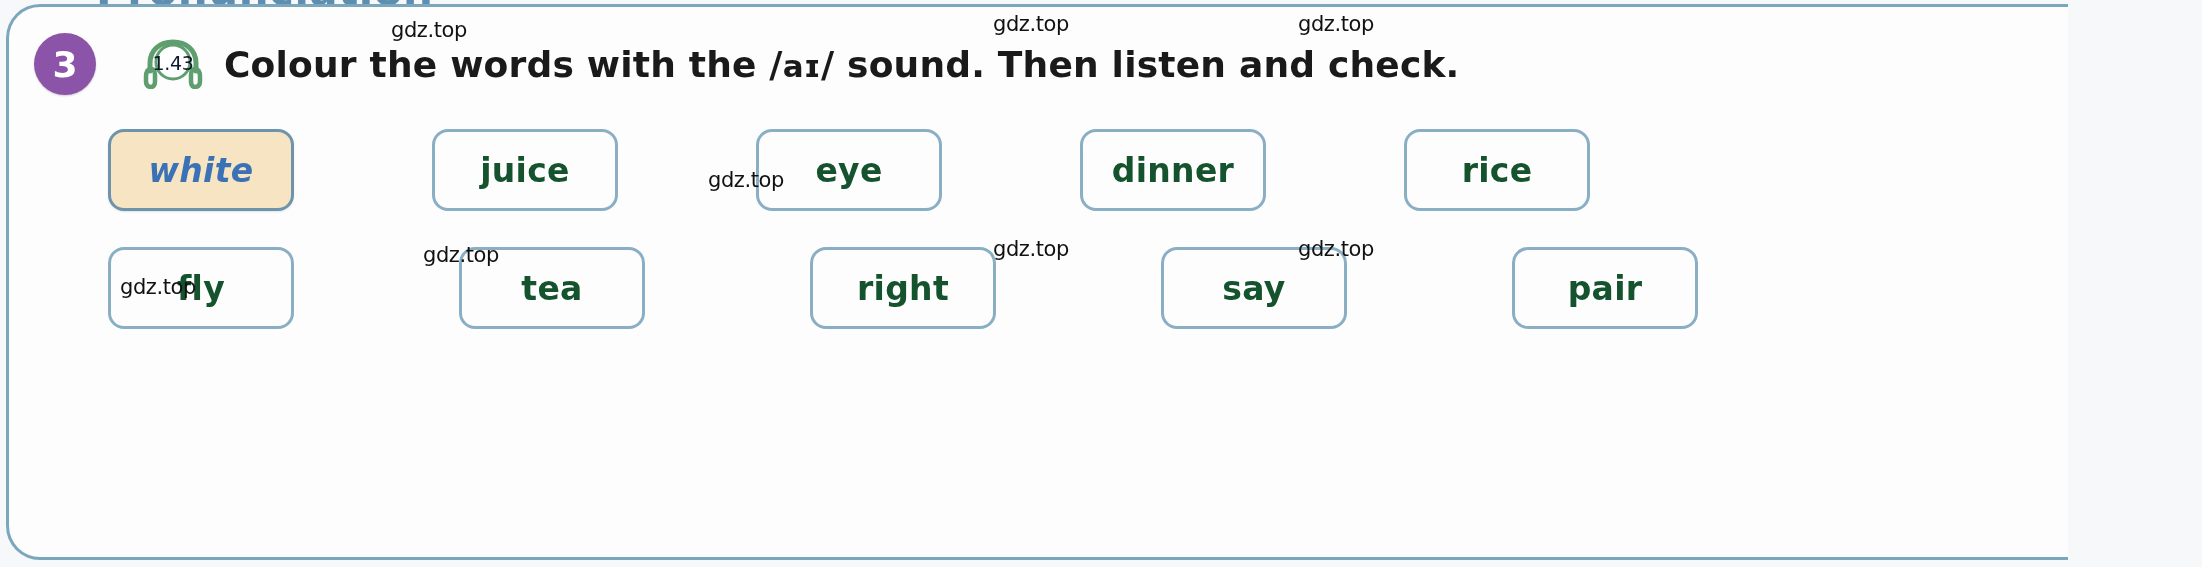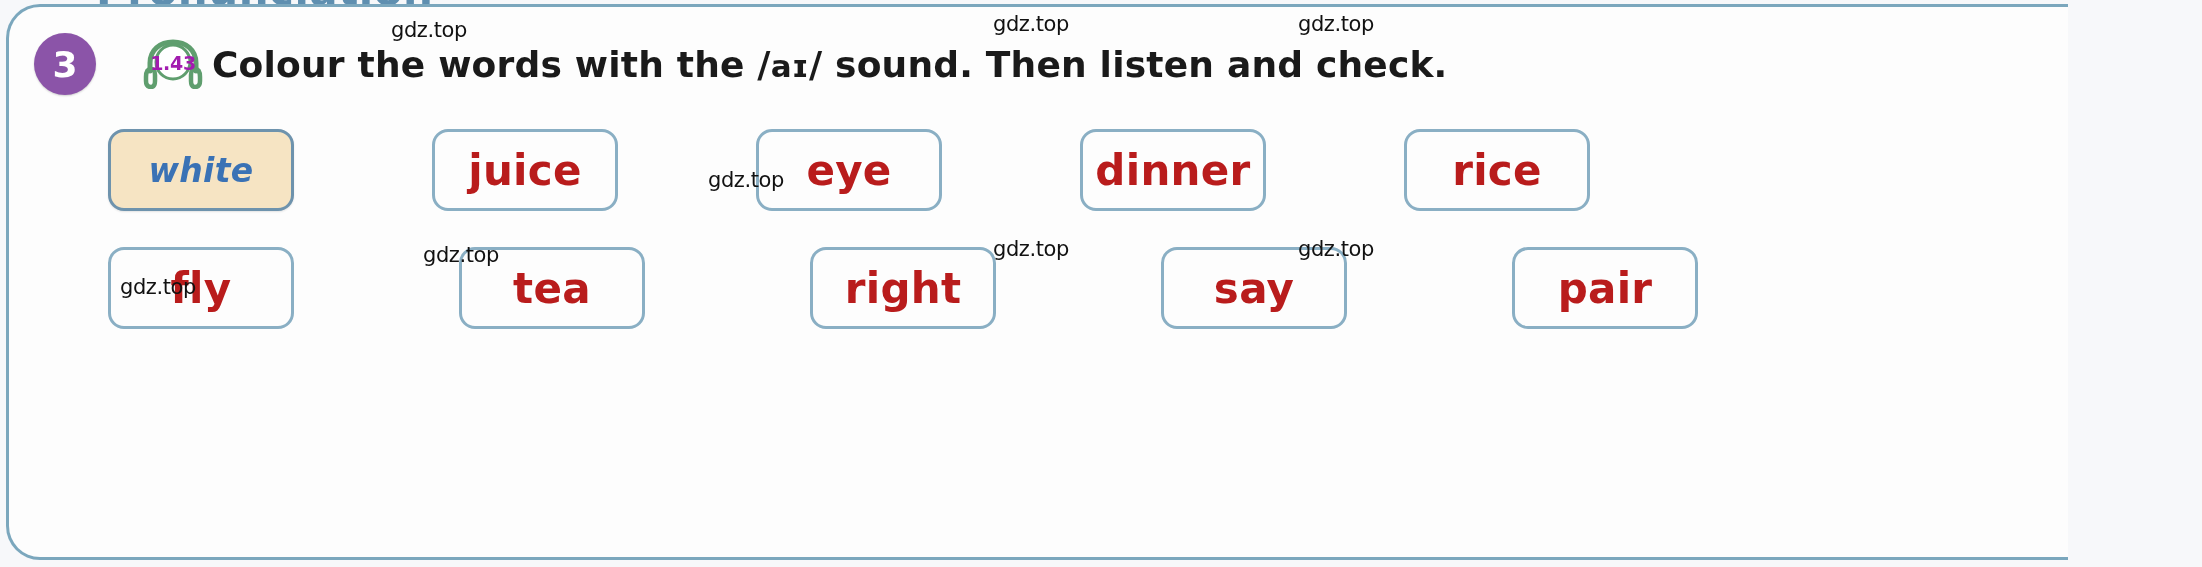--- a/index.html
+++ b/index.html
@@ -96,27 +96,27 @@
   }
   .audio-badge svg { display: block; }
   .audio-badge .track-no {
     position: absolute;
     left: 0;
     top: 13px;
     width: 62px;
     text-align: center;
     font-family: "DejaVu Sans", sans-serif;
     font-size: 19px;
-    font-weight: 700;
-    color: #a21caf;
+    font-weight: 400;
+    color: #0f172a;
     letter-spacing: -.3px;
   }
 
   .instruction {
-    margin-left: 8px;
+    margin-left: 20px;
     font-family: "DejaVu Sans", sans-serif;
     font-weight: 700;
     font-size: 36px;
     color: #1a1a1a;
     letter-spacing: .2px;
     white-space: nowrap;
   }
   .instruction .ipa {
     font-family: "DejaVu Sans", sans-serif;
     font-weight: 700;
@@ -148,22 +148,22 @@
     align-items: center;
     justify-content: center;
     box-sizing: border-box;
     flex: none;
   }
   .word-box:last-child { margin-right: 4px; }
 
   .word-box .word {
     font-family: "DejaVu Sans", sans-serif;
     font-weight: 700;
-    font-size: 42px;
-    color: #b91c1c;
+    font-size: 33px;
+    color: #14532d;
     letter-spacing: .3px;
   }
 
   
   .word-box.answered {
     background: #f6e4c3;
     border-color: #6e93ad;
     box-shadow: 0 1px 2px rgba(0,0,0,.1);
   }
   .word-box.answered .word {

